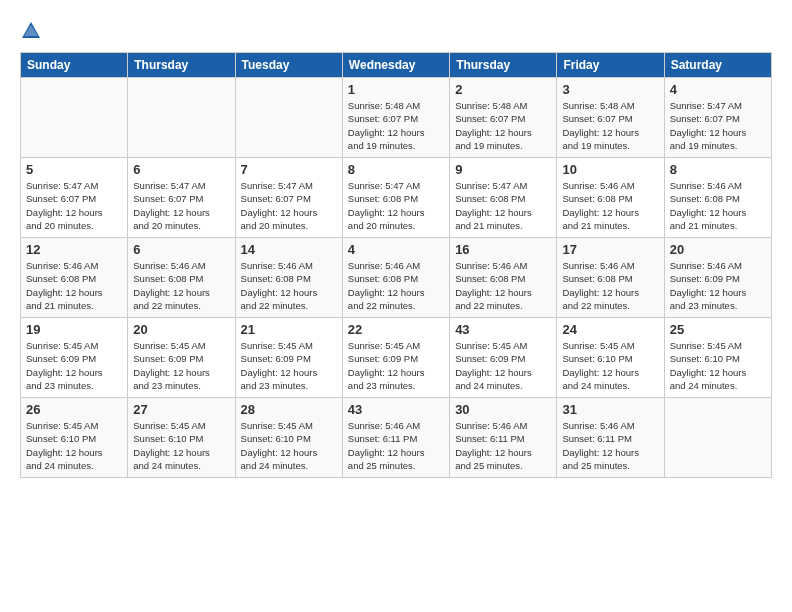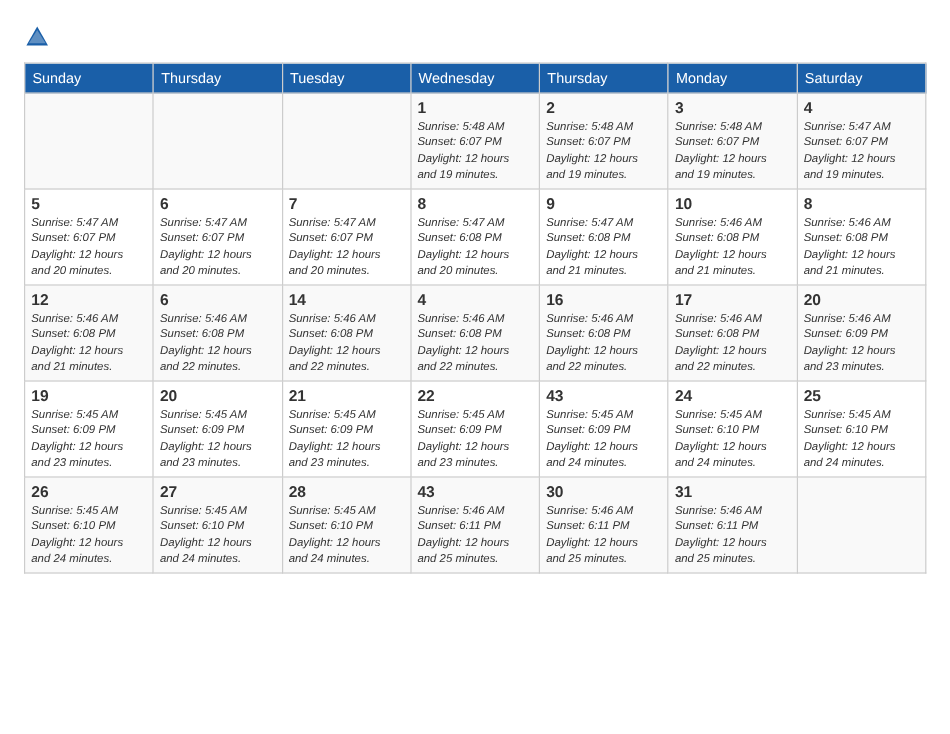--- a/index.html
+++ b/index.html
@@ -48,21 +48,21 @@
       width: 100%;
       border-collapse: collapse;
       table-layout: fixed;
     }
     thead tr th {
       background-color: #1a5fa8;
       color: #fff;
       text-align: left;
       padding: 5px 6px;
       font-size: 12px;
-      font-weight: normal;
+      font-weight: bold;
       border: 1px solid #ccc;
     }
     tbody tr td {
       vertical-align: top;
       border: 1px solid #ccc;
       padding: 4px 5px;
       font-size: 10px;
       color: #333;
       height: 80px;
       background: #fff;
@@ -73,21 +73,20 @@
     .day-number {
       font-size: 13px;
       font-weight: bold;
       margin-bottom: 2px;
       display: block;
     }
     .day-info {
       font-size: 9.5px;
       line-height: 1.4;
       color: #333;
-      font-style: italic;
     }
   </style>
 </head>
 <body>
 
 <div class="header">
   <div class="logo">
     <svg class="logo-icon" viewBox="0 0 22 22">
       <polygon points="11,2 20,18 2,18" fill="#1a5fa8"></polygon>
       <polygon points="11,5 18,16 4,16" fill="#fff" opacity="0.3"></polygon>
@@ -104,21 +103,21 @@
 </div>
 
 <table>
   <thead>
     <tr>
     <th>Sunday</th>
         <th>Thursday</th>
         <th>Tuesday</th>
         <th>Wednesday</th>
         <th>Thursday</th>
-        <th>Monday</th>
+        <th>Friday</th>
         <th>Saturday</th>
       </tr>
   </thead>
   <tbody id="calendar-body">
   <tr>
         <td></td>
         <td></td>
         <td></td>
         <td>
           <span class="day-number">1</span>

